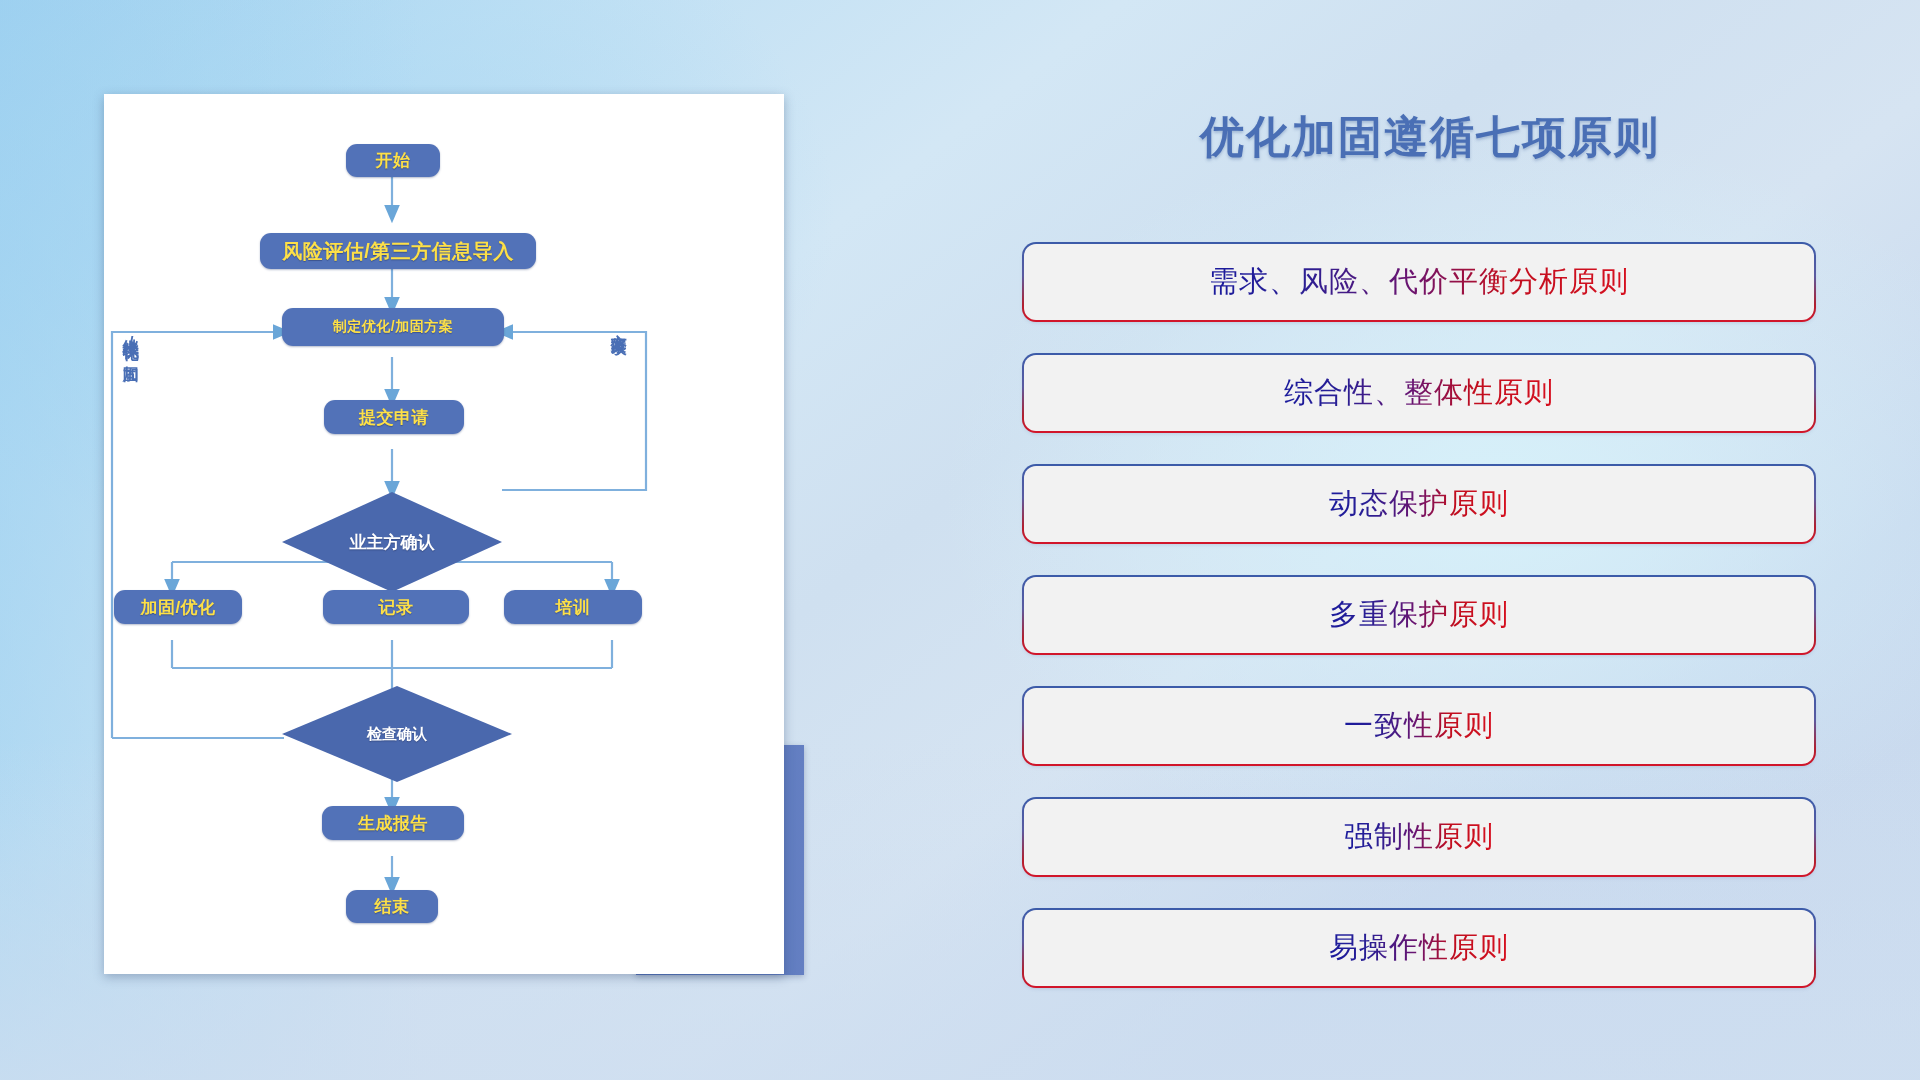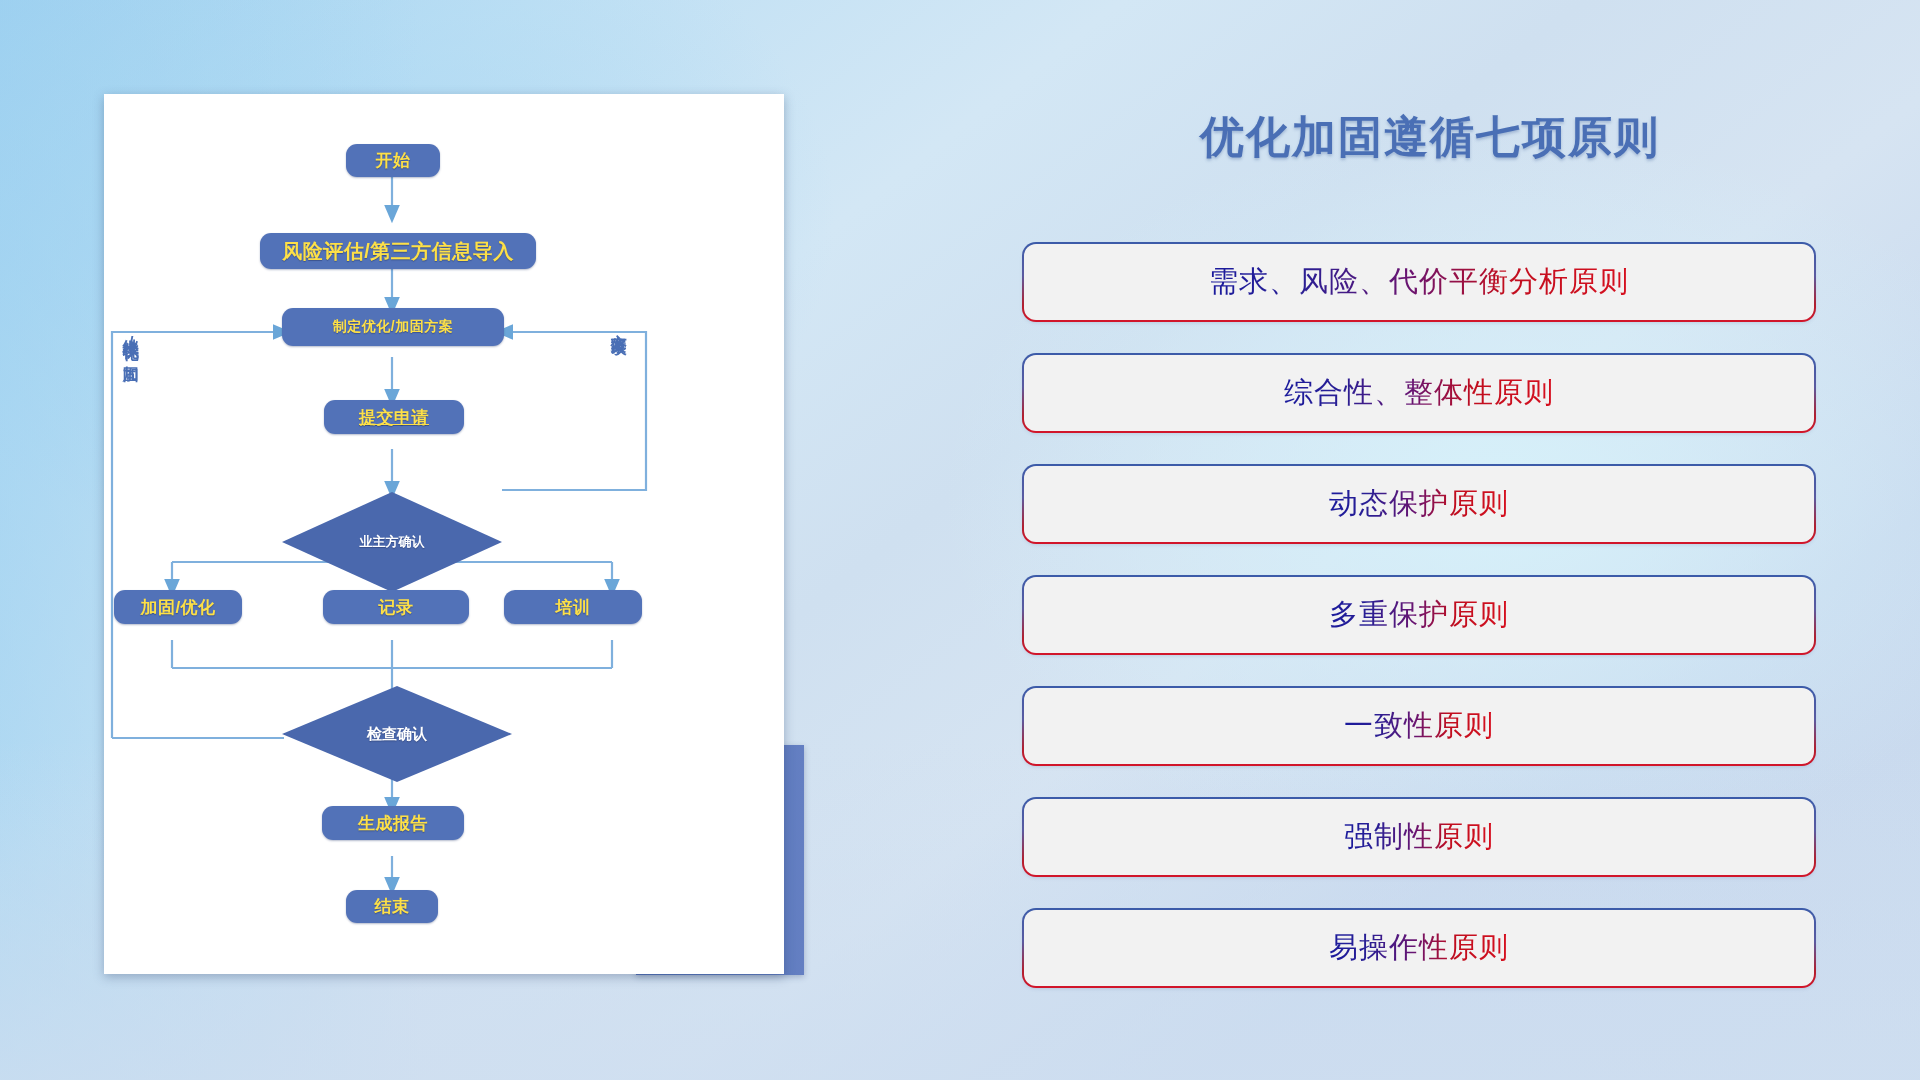--- a/index.html
+++ b/index.html
@@ -229,25 +229,25 @@
     </div>
 
     <div class="node" style="left:156px; top:139px; width:276px; height:36px; font-size:20px;">
       <span>风险评估/第三方信息导入</span>
     </div>
 
     <div class="node" style="left:178px; top:214px; width:222px; height:38px; font-size:14px;">
       <span>制定优化/加固方案</span>
     </div>
 
-    <div class="node" style="left:220px; top:306px; width:140px; height:34px; font-size:17px;text-decoration:underline;">
+    <div class="node" style="left:220px; top:306px; width:140px; height:34px; font-size:17px;">
       <span>提交申请</span>
     </div>
 
-    <div class="diamond" style="left:178px; top:398px; width:220px; height:100px; font-size:13px;">
+    <div class="diamond" style="left:178px; top:398px; width:220px; height:100px; font-size:17px;">
       <span>业主方确认</span>
     </div>
 
     <div class="node" style="left:10px; top:496px; width:128px; height:34px; font-size:17px;text-align:center;">
       <span>加固/优化</span>
     </div>
 
     <div class="node" style="left:219px; top:496px; width:146px; height:34px; font-size:17px;">
       <span>记录</span>
     </div>

